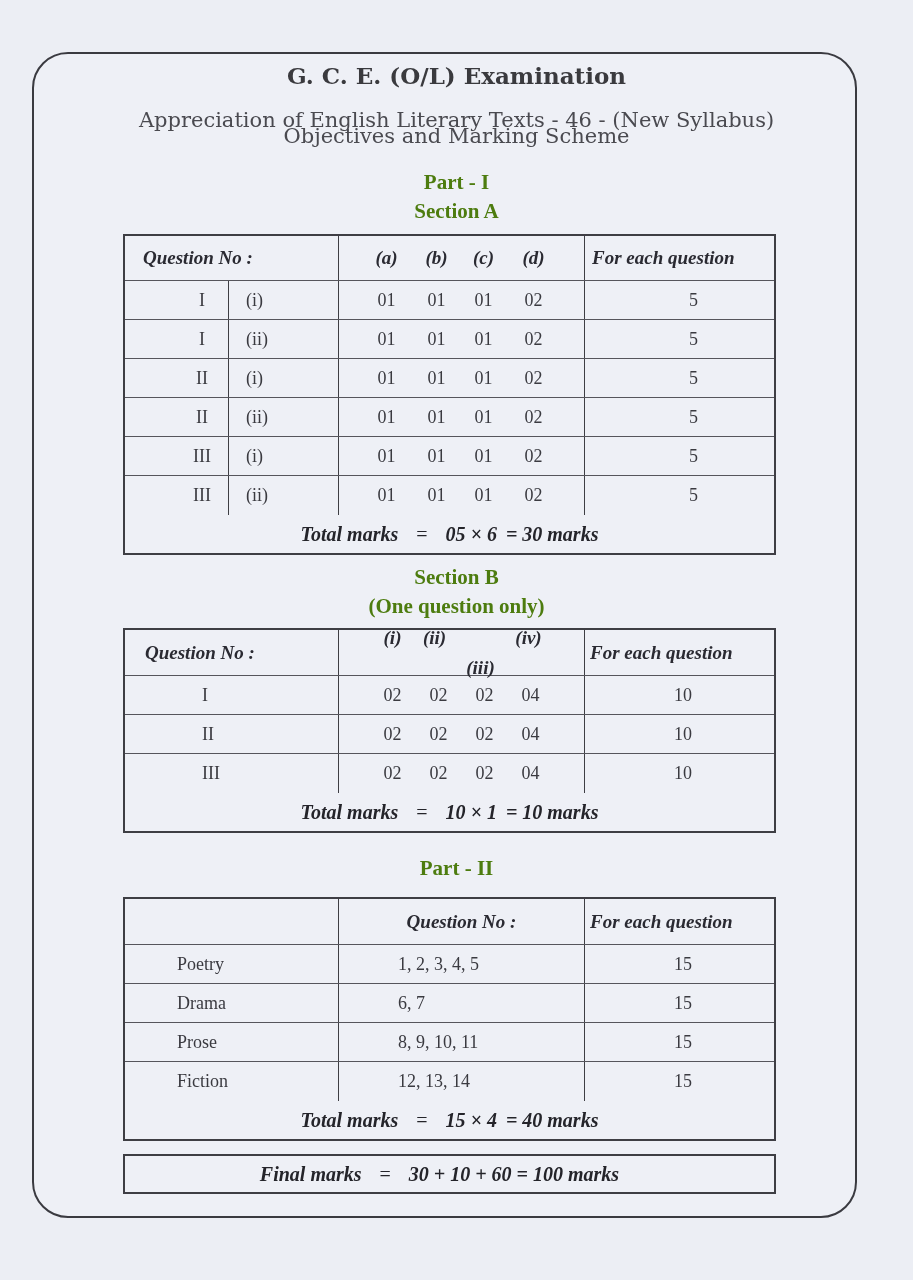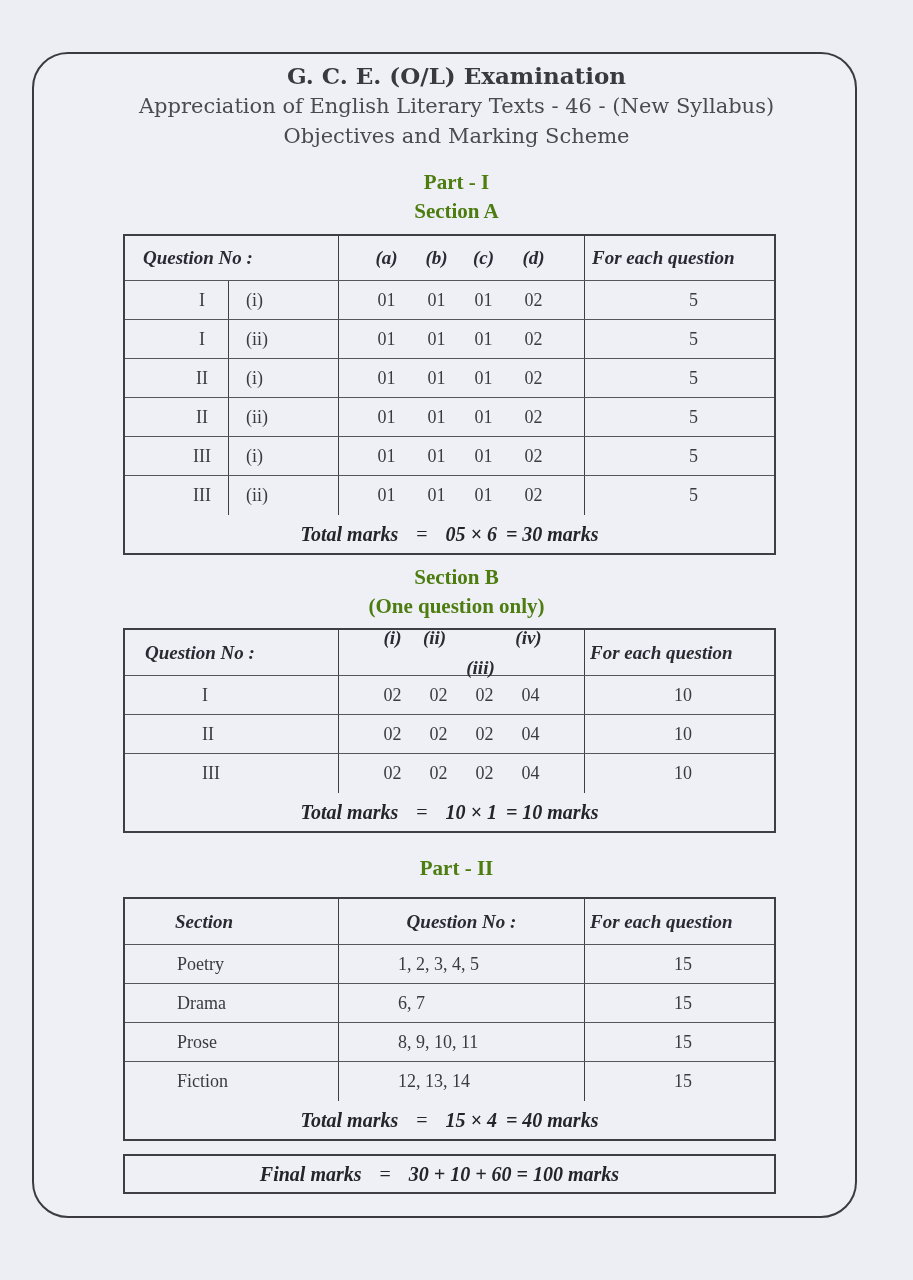--- a/index.html
+++ b/index.html
@@ -9,21 +9,21 @@
     font-family: "Liberation Serif", serif;
     color: #2a2a30;
   }
   .frame {
     position: absolute; left: 32px; top: 52px; width: 825px; height: 1166px;
     border: 2px solid #3a3a40; border-radius: 36px; box-sizing: border-box;
     background: #eef0f6;
   }
   .center { position: absolute; left: 0; width: 913px; text-align: center; }
   .t1 { top: 62px; font-family: "DejaVu Serif", serif; font-weight: bold; font-size: 23px; color: #3a3a3e; }
-  .t2 { top: 94px; font-family: "DejaVu Serif", serif; font-size: 21px; color: #4a4a50; }
+  .t2 { top: 108px; font-family: "DejaVu Serif", serif; font-size: 21px; color: #4a4a50; }
   .t3 { top: 124px; font-family: "DejaVu Serif", serif; font-size: 21px; color: #4a4a50; }
   .h { font-weight: bold; font-size: 21px; color: #4d7c0f; }
   .part1 { top: 170px; }
   .secA { top: 199px; }
   .secB { top: 565px; }
   .secBsub { top: 594px; }
   .part2 { top: 856px; }
 
   .tbl { position: absolute; left: 123px; width: 653px; border: 2px solid #3e3e44; box-sizing: border-box; }
   .row { position: relative; border-bottom: 1.5px solid #55555c; box-sizing: border-box; }
@@ -213,21 +213,20 @@
       <span>10 × 1</span>
       <span style="margin-left:0;">= 10 marks</span>
     </div>
   </div>
 </div>
 
 <div class="center h part2">Part - II</div>
 
 <div class="tbl" id="tblC" style="top:897px;">
   <div class="row" style="height:46px;">
-    <div class="cell ital" style="left:0;width:214px;padding-left:50px;">Section</div>
     <div class="cell ital vl jc" style="left:213px;width:246px;">Question No :</div>
     <div class="cell ital vl" style="left:459px;width:192px;padding-left:5px;white-space:nowrap;">For each question</div>
   </div>
   <div id="rowsC">
       <div class="row" style="height:39px;">
         <div class="cell" style="left:0;width:214px;padding-left:52px;">Poetry</div>
         <div class="cell vl" style="left:213px;width:246px;padding-left:59px;">1, 2, 3, 4, 5</div>
         <div class="cell vl" style="left:459px;width:192px;padding-left:89px;">15</div>
       </div>
       <div class="row" style="height:39px;">

